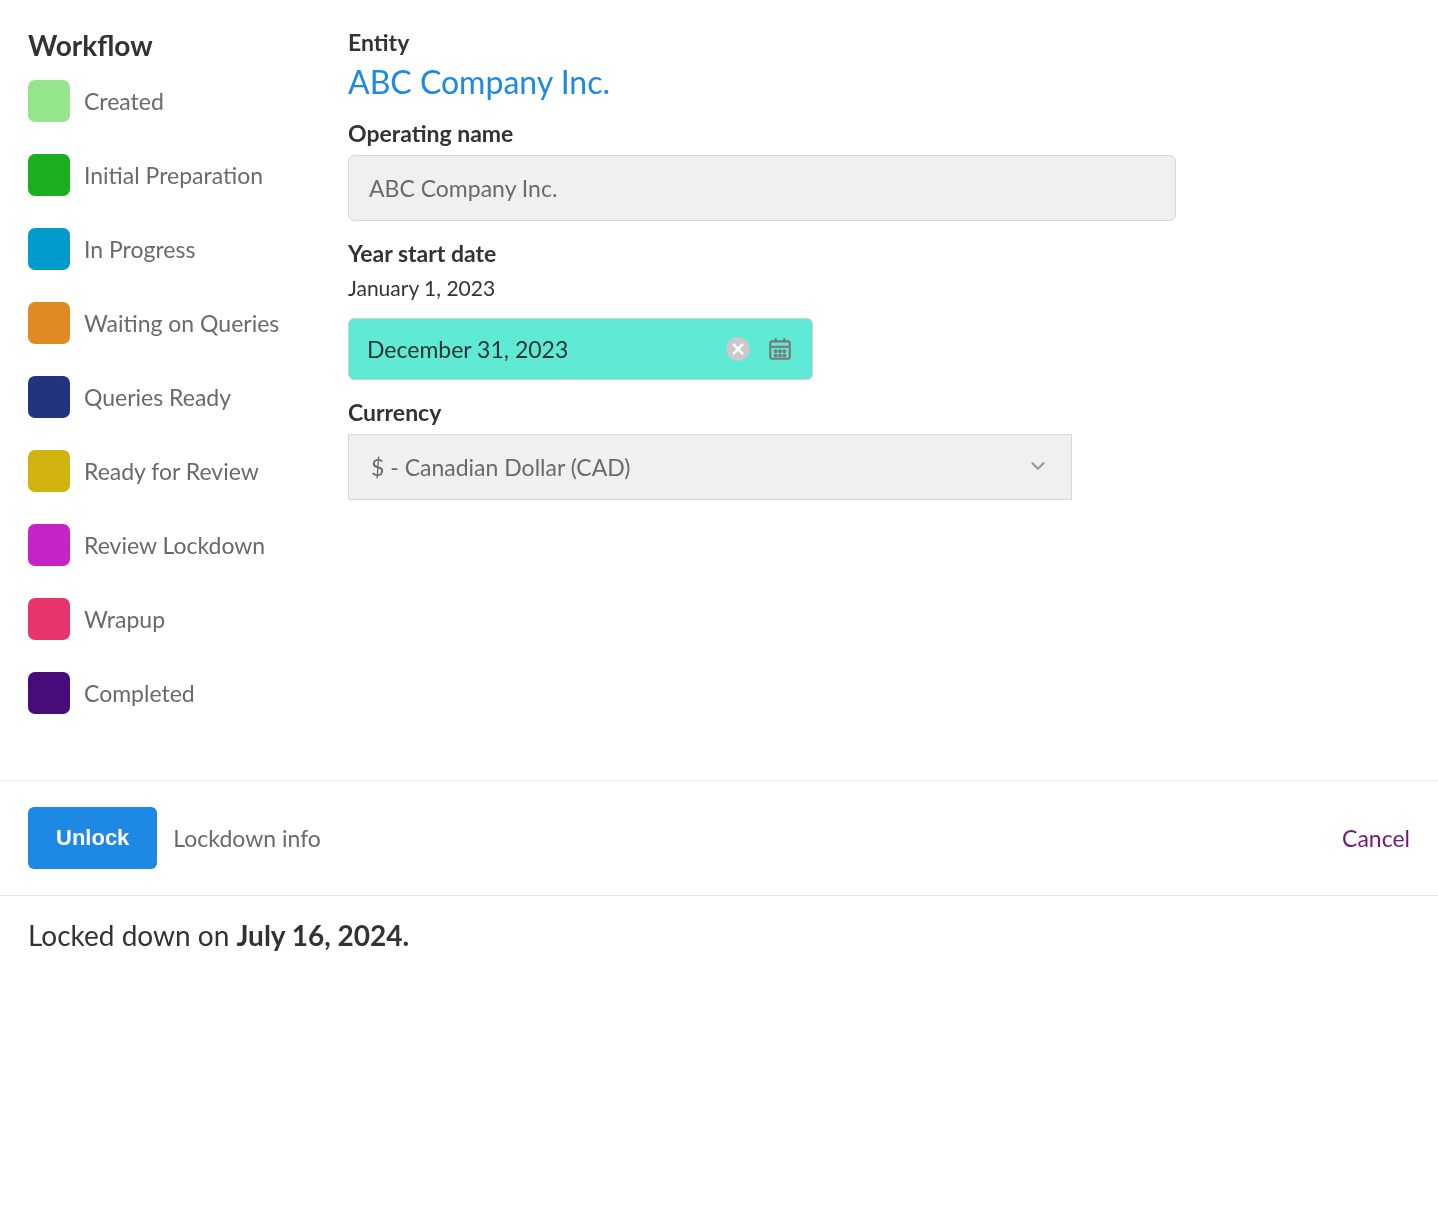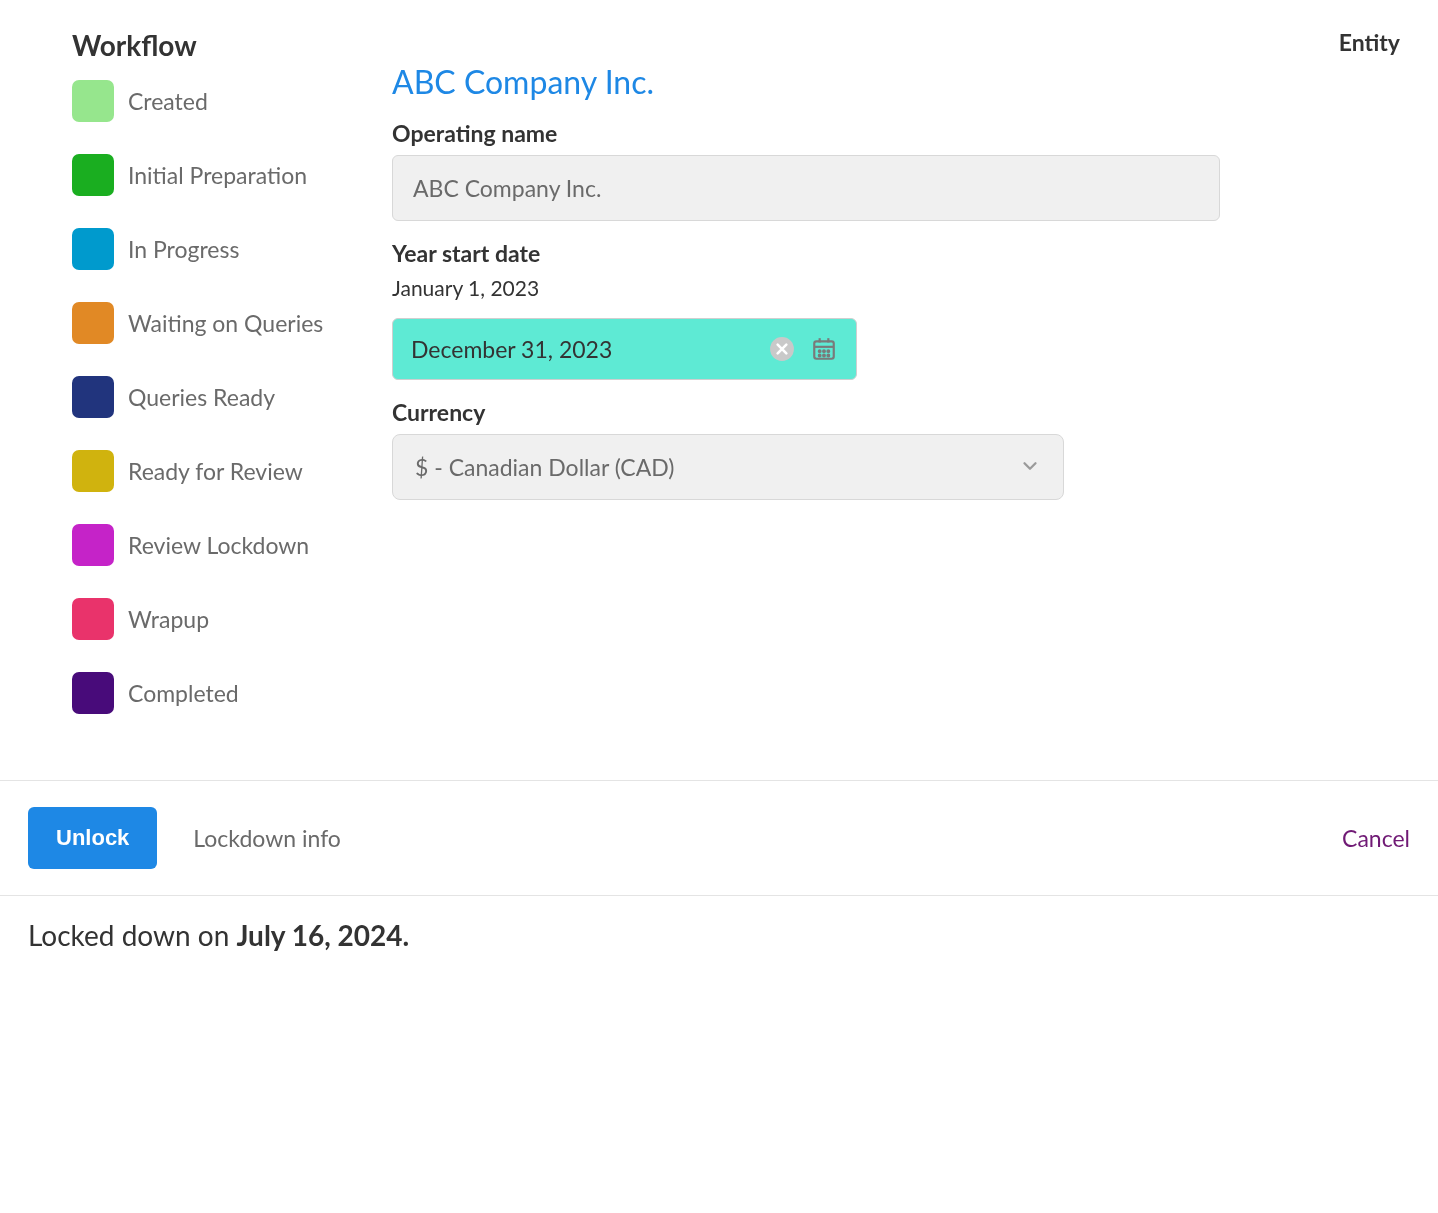--- a/index.html
+++ b/index.html
@@ -2,37 +2,37 @@
 <html><head>
   <meta charset="utf-8">
   <style>
     * { box-sizing: border-box; margin: 0; padding: 0; }
     body {
       font-family: "Lato", -apple-system, BlinkMacSystemFont, "Segoe UI", Helvetica, Arial, sans-serif;
       background: #fff;
       color: #333;
       width: 1438px;
     }
-    .container { display: flex; padding: 28px 28px 0 28px; margin-left: 44px; }
+    .container { display: flex; padding: 28px 44px 0 28px; }
     .sidebar { width: 320px; flex-shrink: 0; }
     .sidebar-title {
       font-size: 28px; font-weight: 700; color: #333; margin-bottom: 18px;
     }
     .workflow-item {
       display: flex; align-items: center; margin-bottom: 32px; cursor: pointer;
     }
     .color-swatch {
       width: 42px; height: 42px; border-radius: 7px; flex-shrink: 0;
     }
     .workflow-label {
       margin-left: 14px; font-size: 23px; color: #6a6a6a;
     }
     .main { flex: 1; padding-right: 10px; }
     .section-title {
-      font-size: 23px; font-weight: 700; color: #333; margin-bottom: 6px; text-align: right;
+      font-size: 23px; font-weight: 700; color: #333; margin-bottom: 6px;
     }
     .entity-link {
       font-size: 32px; color: #1E88E5; font-weight: 400; text-decoration: none; display: inline-block; margin-bottom: 18px; cursor: pointer;
     }
     .field { margin-bottom: 18px; }
     .field-label {
       font-size: 23px; font-weight: 700; color: #333; margin-bottom: 8px;
     }
     .readonly-input {
       width: 828px; max-width: 100%;
@@ -45,38 +45,38 @@
       display: flex; align-items: center; padding: 16px 18px; background: #5eead4;
     }
     .date-input-value {
       flex: 1; font-size: 23px; color: #333;
     }
     .icon-btn {
       width: 28px; height: 28px; display: flex; align-items: center; justify-content: center;
       margin-left: 14px; cursor: pointer; color: #bdbdbd;
     }
     .select-wrap {
-      width: 672px; max-width: 100%;
-      background: #f0f0f0; border: 1px solid #d8d8d8; border-radius: 8px;
+      width: 724px; max-width: 100%;
+      background: #f0f0f0; border: 1px solid #d8d8d8; border-radius: 0;
       display: flex; align-items: center; padding: 18px 22px; cursor: pointer;
     }
     .select-value { flex: 1; font-size: 23px; color: #6a6a6a; }
     .select-chevron { color: #9a9a9a; }
     .divider {
       border: none; border-top: 1px solid #e4e4e4; margin-top: 34px;
     }
     .footer {
       display: flex; align-items: center; padding: 26px 28px;
     }
     .btn-primary {
       background: #1E88E5; color: #fff; border: none; border-radius: 6px;
       font-size: 22px; font-weight: 700; padding: 18px 28px; cursor: pointer;
     }
     .link-text {
-      font-size: 23px; color: #6a6a6a; margin-left: 36px; cursor: pointer;
+      font-size: 23px; color: #6a6a6a; margin-left: 16px; cursor: pointer;
     }
     .link-right {
       font-size: 23px; color: #701a75; margin-left: auto; cursor: pointer;
     }
     .status-bar {
       border-top: 1px solid #e4e4e4; padding: 22px 28px; font-size: 28px; color: #333;
     }
     .status-bar strong { font-weight: 700; }
   </style>
 </head>

